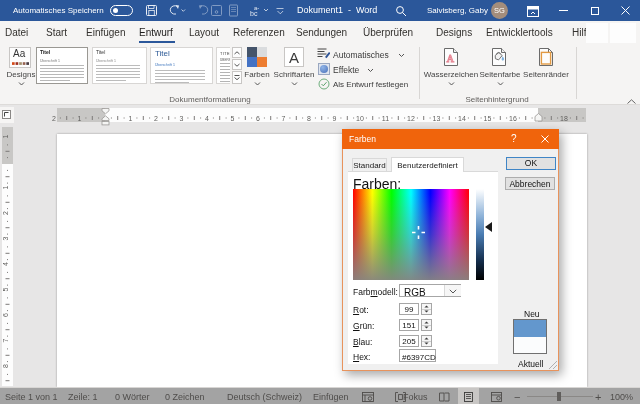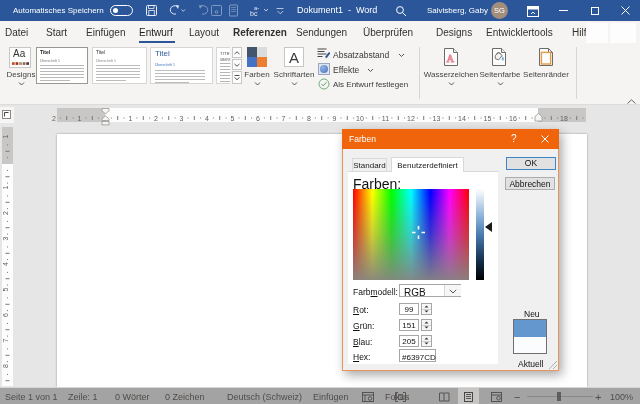--- a/index.html
+++ b/index.html
@@ -62,21 +62,21 @@
     <svg class="ab" style="left:621px;top:6px" width="9" height="9" viewBox="0 0 9 9" stroke="#fff">
       <path d="M0.5 0.5 L8.5 8.5 M8.5 0.5 L0.5 8.5"></path>
     </svg>
   </div>
 <div class="ab" style="left:0;top:21px;width:640px;height:23px;background:#f5f4f3;">
     <div class="ab" style="left:5px;top:6px;font-size:10px;color:#33312e;font-weight:400;">Datei</div>
     <div class="ab" style="left:46px;top:6px;font-size:10px;color:#33312e;font-weight:400;">Start</div>
     <div class="ab" style="left:86px;top:6px;font-size:10px;color:#33312e;font-weight:400;">Einfügen</div>
     <div class="ab" style="left:139px;top:6px;font-size:10px;color:#1f1e1d;font-weight:400;">Entwurf</div>
     <div class="ab" style="left:189px;top:6px;font-size:10px;color:#33312e;font-weight:400;">Layout</div>
-    <div class="ab" style="left:233px;top:6px;font-size:10px;color:#33312e;font-weight:700;text-align:center;">Referenzen</div>
+    <div class="ab" style="left:233px;top:6px;font-size:10px;color:#33312e;font-weight:400;text-align:center;">Referenzen</div>
     <div class="ab" style="left:296px;top:6px;font-size:10px;color:#33312e;font-weight:400;">Sendungen</div>
     <div class="ab" style="left:363px;top:6px;font-size:10px;color:#33312e;font-weight:400;">Überprüfen</div>
     <div class="ab" style="left:436px;top:6px;font-size:10px;color:#33312e;font-weight:400;">Designs</div>
     <div class="ab" style="left:486px;top:6px;font-size:10px;color:#33312e;font-weight:400;">Entwicklertools</div>
     <div class="ab" style="left:572px;top:6px;font-size:10px;color:#33312e;font-weight:400;">Hilfe</div>
     <div class="ab" style="left:139px;top:19.5px;width:36px;height:2.5px;background:#2b579a;"></div>
     <div class="ab" style="left:586px;top:2px;width:22px;height:20px;background:#fdfdfd;"></div>
     <div class="ab" style="left:610px;top:2px;width:26px;height:20px;background:#fdfdfd;"></div>
     <svg class="ab" style="left:590px;top:27px" width="10" height="10" viewBox="0 0 10 10" stroke="#55606e" fill="none" stroke-width="0.9">
       <path d="M1 4 v5 h8 v-5"></path>
@@ -169,21 +169,21 @@
     </svg>
     <div class="ab" style="left:284px;top:3px;width:20px;height:20px;border:1px solid #c8c6c4;background:#fff;font-size:15px;color:#3b3b3b;text-align:center;line-height:19px;">A</div>
     <div class="ab" style="left:266px;top:26px;width:56px;text-align:center;font-size:8px;color:#444;">Schriftarten</div>
     <svg class="ab" style="left:291px;top:38px" width="7" height="4" viewBox="0 0 7 4" stroke="#555" fill="none">
       <path d="M1 0.5 l2.5 2.5 2.5-2.5"></path>
     </svg>
     <svg class="ab" style="left:317px;top:4px" width="13" height="12" viewBox="0 0 13 12" stroke="#444" fill="none" stroke-width="1">
 <path d="M0.5 1 h9 M0.5 3.5 h7 M0.5 6 h9 M0.5 8.5 h5"></path>
 <path d="M8 9 l4-5 1.5 1.2 -4 5z" fill="#2f5496" stroke="none"></path>
     </svg>
-    <div class="ab" style="left:333px;top:6px;font-size:8.5px;color:#3a3a3a;">Absatzabstand</div>
+    <div class="ab" style="left:333px;top:6px;font-size:8.5px;color:#3a3a3a;">Automatisches</div>
     <svg class="ab" style="left:398px;top:9px" width="7" height="5" viewBox="0 0 7 5" stroke="#555" fill="none">
       <path d="M1 1 l2.5 2.5 2.5-2.5"></path>
     </svg>
     <div class="ab" style="left:318px;top:19px;width:12px;height:12px;border:1px solid #9aa7c0;background:#dfe5ef;"></div>
     <div class="ab" style="left:320px;top:21px;width:8px;height:8px;border-radius:50%;background:radial-gradient(circle at 35% 30%,#8fb4e8,#4a70b8);"></div>
     <div class="ab" style="left:333px;top:21px;font-size:8.5px;color:#3a3a3a;">Effekte</div>
     <svg class="ab" style="left:367px;top:24px" width="7" height="5" viewBox="0 0 7 5" stroke="#555" fill="none">
       <path d="M1 1 l2.5 2.5 2.5-2.5"></path>
     </svg>
     <svg class="ab" style="left:318px;top:34px" width="12" height="12" viewBox="0 0 12 12" fill="none">
@@ -211,20 +211,22 @@
     <div class="ab" style="left:470px;top:26px;width:60px;text-align:center;font-size:8px;color:#444;">Seitenfarbe</div>
     <svg class="ab" style="left:497px;top:38px" width="7" height="4" viewBox="0 0 7 4" stroke="#555" fill="none">
       <path d="M1 0.5 l2.5 2.5 2.5-2.5"></path>
     </svg>
     <svg class="ab" style="left:536px;top:3px" width="20" height="20" viewBox="0 0 20 20" fill="none">
       <path d="M3.5 1.5 h9 l4 4 v13 h-13 z" stroke="#6b6b6b" fill="#fdfdfd"></path>
       <path d="M12.5 1.5 v4 h4" stroke="#6b6b6b"></path>
       <rect x="5.4" y="5.4" width="9.2" height="11.6" stroke="#e29a43" stroke-width="1.4"></rect>
     </svg>
     <div class="ab" style="left:513px;top:26px;width:66px;text-align:center;font-size:8px;color:#444;">Seitenränder</div>
+    <div class="ab" style="left:130px;top:51px;width:160px;text-align:center;font-size:8px;color:#605e5c;">Dokumentformatierung</div>
+    <div class="ab" style="left:437px;top:51px;width:120px;text-align:center;font-size:8px;color:#605e5c;">Seitenhintergrund</div>
     <div class="ab" style="left:576px;top:3px;width:1px;height:52px;background:#d8d6d4;"></div>
     <svg class="ab" style="left:627px;top:55px" width="9" height="5" viewBox="0 0 9 5" stroke="#666" fill="none">
       <path d="M0.5 4.5 L4.5 0.8 L8.5 4.5"></path>
     </svg>
   </div>
 <div class="ab" style="left:0;top:105px;width:640px;height:282px;background:#e7e6e6;"></div>
 <div class="ab" style="left:57px;top:134px;width:530px;height:253px;background:#ffffff;box-shadow:0 0 2px rgba(0,0,0,0.35);"></div>
 <div class="ab" style="left:0;top:105px;width:640px;height:20px;">
     <div class="ab" style="left:0px;top:2px;width:14px;height:16px;background:#f6f5f4;"></div>
     <svg class="ab" style="left:2px;top:5px" width="9" height="9" viewBox="0 0 9 9" fill="none" stroke="#8a8886">
@@ -379,21 +381,21 @@
     <div class="ab" style="left:313px;top:4px;">Einfügen</div>
     <svg class="ab" style="left:362px;top:4px" width="12" height="10" viewBox="0 0 12 10" fill="none" stroke="#4f4d4b" stroke-width="0.9">
       <rect x="0.5" y="0.5" width="11" height="9"></rect>
       <path d="M0.5 3 h11 M3 3 v6.5"></path>
       <circle cx="8" cy="6.5" r="1.8"></circle>
     </svg>
     <svg class="ab" style="left:395px;top:4px" width="11" height="10" viewBox="0 0 11 10" fill="none" stroke="#4f4d4b" stroke-width="0.9">
       <path d="M3 0.5 H0.5 v9 H3 M8 0.5 h2.5 v9 H8"></path>
       <rect x="3.6" y="2.6" width="3.8" height="4.8"></rect>
     </svg>
-    <div class="ab" style="left:385px;top:4px;">Fokus</div>
+    <div class="ab" style="left:403px;top:4px;">Fokus</div>
     <svg class="ab" style="left:439px;top:4px" width="11" height="10" viewBox="0 0 11 10" fill="none" stroke="#4f4d4b" stroke-width="0.9">
       <path d="M0.5 1 h4.5 v8 H0.5z M5.5 1 H10 v8 H5.5"></path>
     </svg>
     <div class="ab" style="left:458px;top:0px;width:21px;height:17px;background:#c8c6c4;"></div>
     <svg class="ab" style="left:464px;top:4px" width="9" height="10" viewBox="0 0 9 10" fill="none" stroke="#3b3a39" stroke-width="0.9">
       <rect x="0.5" y="0.5" width="8" height="9"></rect>
       <path d="M2 2.5 h5 M2 4.5 h5 M2 6.5 h5" stroke="#3b3a39" stroke-width="0.8"></path>
     </svg>
     <svg class="ab" style="left:491px;top:4px" width="11" height="10" viewBox="0 0 11 10" fill="none" stroke="#4f4d4b" stroke-width="0.9">
       <rect x="0.5" y="0.5" width="10" height="9"></rect>

